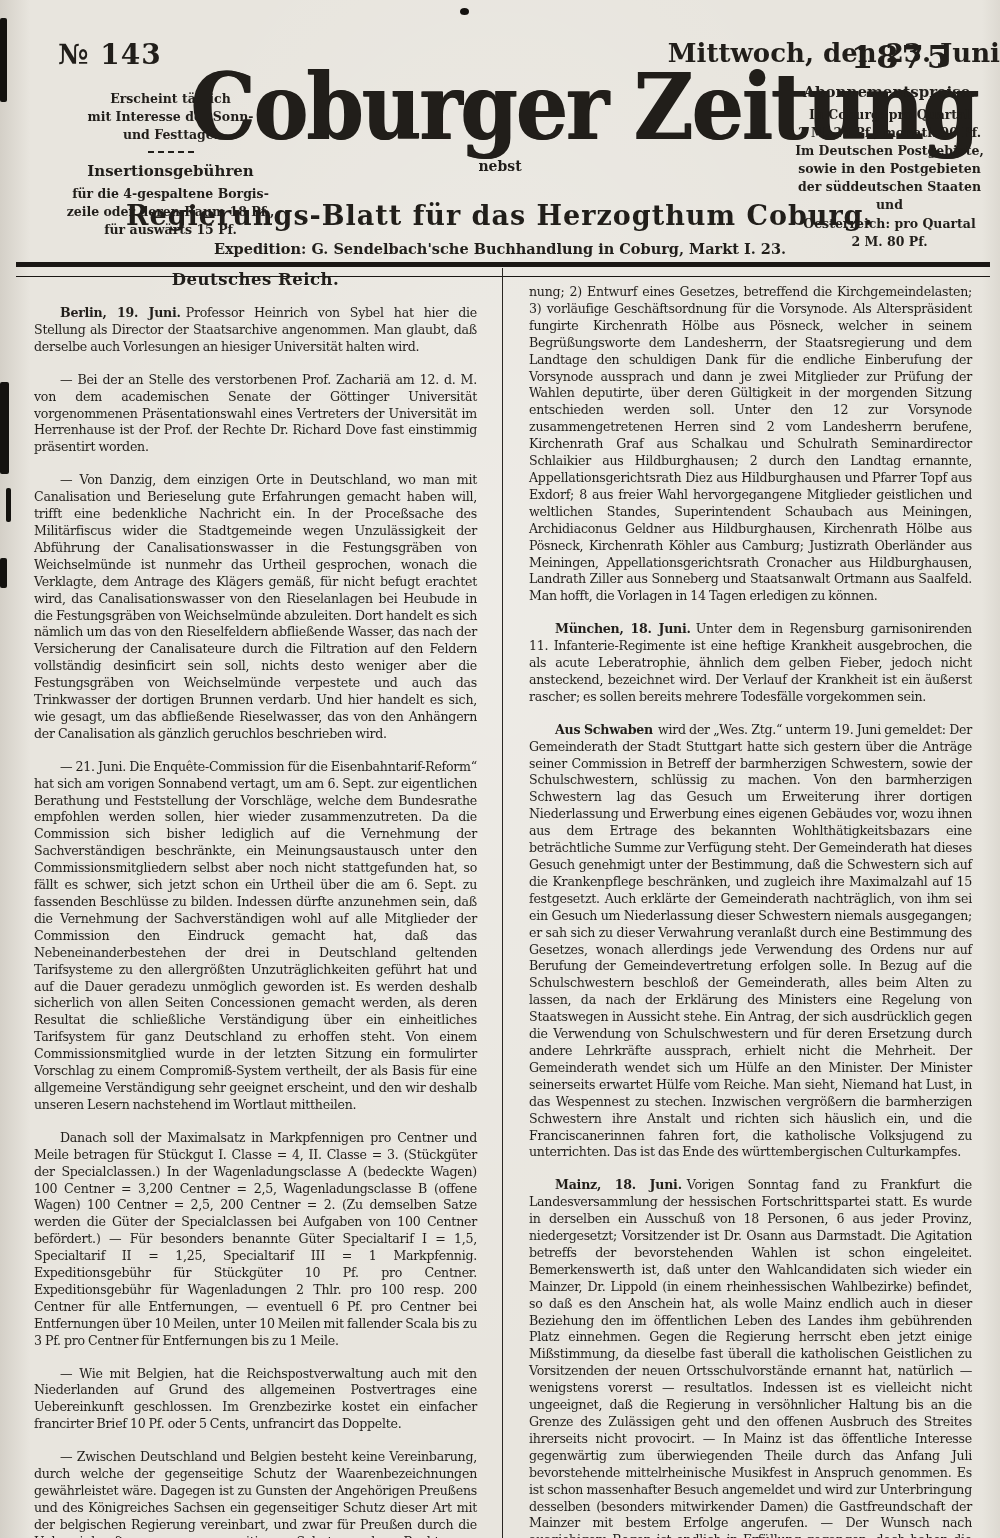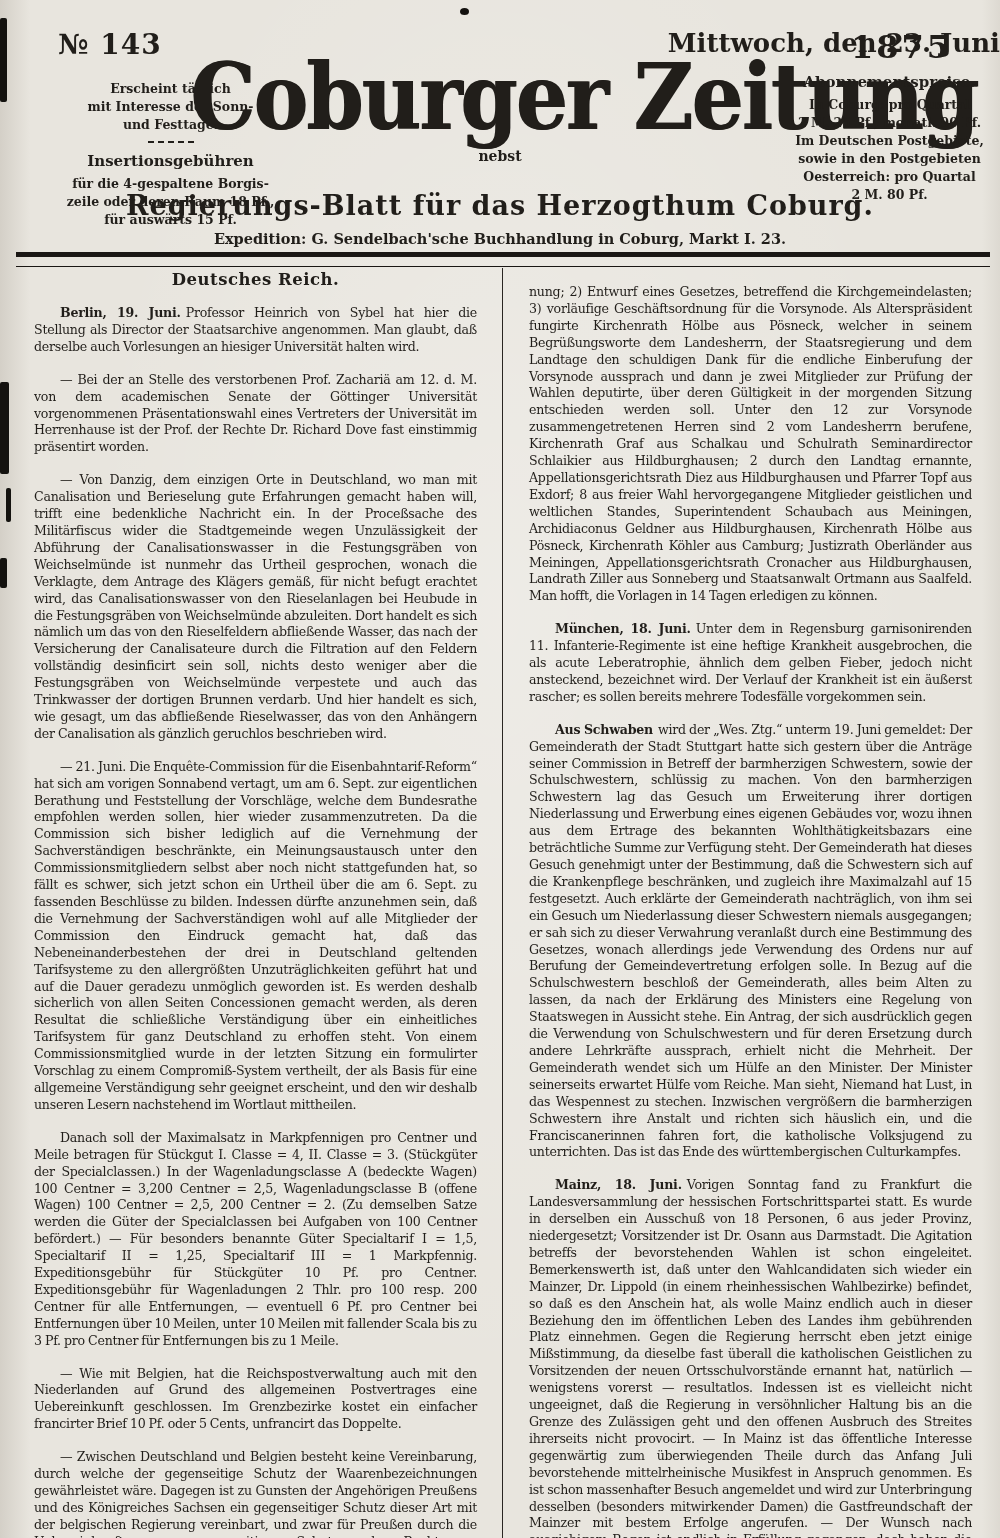--- a/index.html
+++ b/index.html
@@ -15,21 +15,21 @@
   }
   
   .artifact{position:absolute; background:#14120f; border-radius:2px;}
   .a1{left:0; top:18px;  width:7px;  height:84px;}
   .a2{left:0; top:382px; width:9px;  height:92px;}
   .a3{left:6px; top:488px; width:5px; height:34px;}
   .a4{left:0; top:558px; width:7px;  height:30px;}
   .a5{left:460px; top:8px; width:9px; height:7px; border-radius:50%;}
 
   
-  .masthead{position:absolute; left:0; top:2px; width:1000px; height:262px;}
+  .masthead{position:absolute; left:0; top:12px; width:1000px; height:262px;}
   .issue-no{position:absolute; left:58px; top:26px; font-size:28px; font-weight:bold; letter-spacing:1px;}
   .date-line{position:absolute; left:90px; right:0; top:26px; text-align:right; font-size:26px; font-weight:bold;}
   .year{position:absolute; right:48px; top:26px; font-size:32px; font-weight:bold; letter-spacing:3px;}
 
   .notice{position:absolute; text-align:center; font-size:12.5px; font-weight:bold; line-height:1.45;}
   .notice-left{left:48px; top:78px; width:245px;}
   .notice-right{right:8px; top:70px; width:205px;}
   .notice-title{font-size:15px; font-weight:bold; margin-bottom:2px;}
   .squiggle{width:46px; height:0; border-bottom:2px dashed #211e1a; margin:7px auto 8px auto;}
 
@@ -98,20 +98,21 @@
       <div class="nebst">nebst</div>
     </div>
 
     <div class="notice notice-right">
       <div class="notice-title">Abonnementspreise.</div>
       <div>
           <div>In Coburg: pro Quartal</div>
           <div>2 M. 25 Pf., monatl. 90 Pf.</div>
           <div>Im Deutschen Postgebiete,</div>
           <div>sowie in den Postgebieten</div>
+          <div>der süddeutschen Staaten und</div>
           <div>Oesterreich: pro Quartal</div>
           <div>2 M. 80 Pf.</div>
         </div>
     </div>
 
     <div class="subtitle">Regierungs-Blatt für das Herzogthum Coburg.</div>
     <div class="expedition">Expedition:  G. Sendelbach'sche Buchhandlung in Coburg, Markt I. 23.</div>
     <div class="head-rule"></div>
   </div>
 

